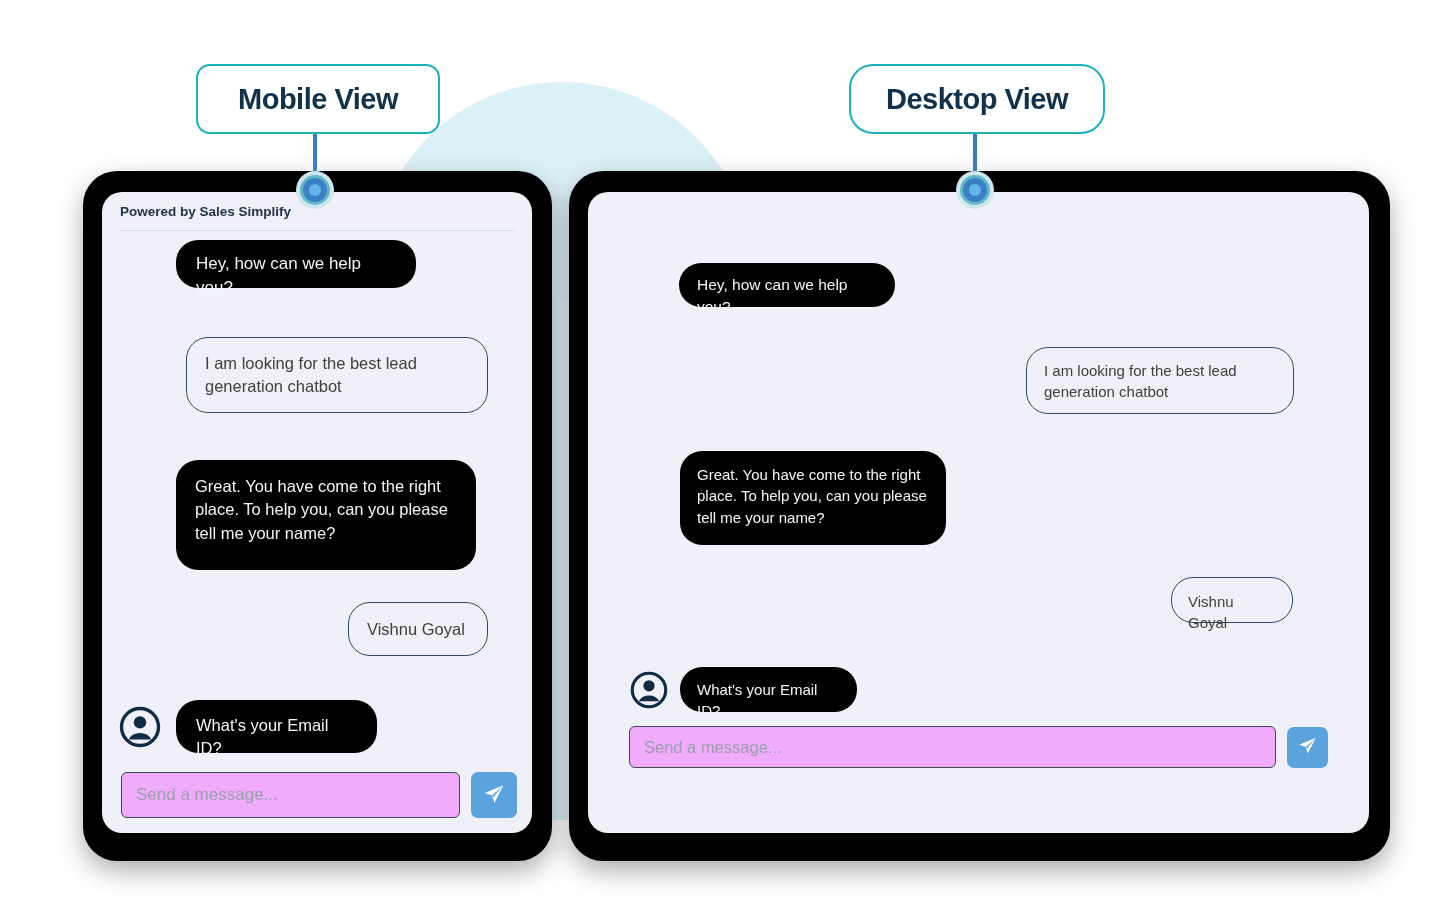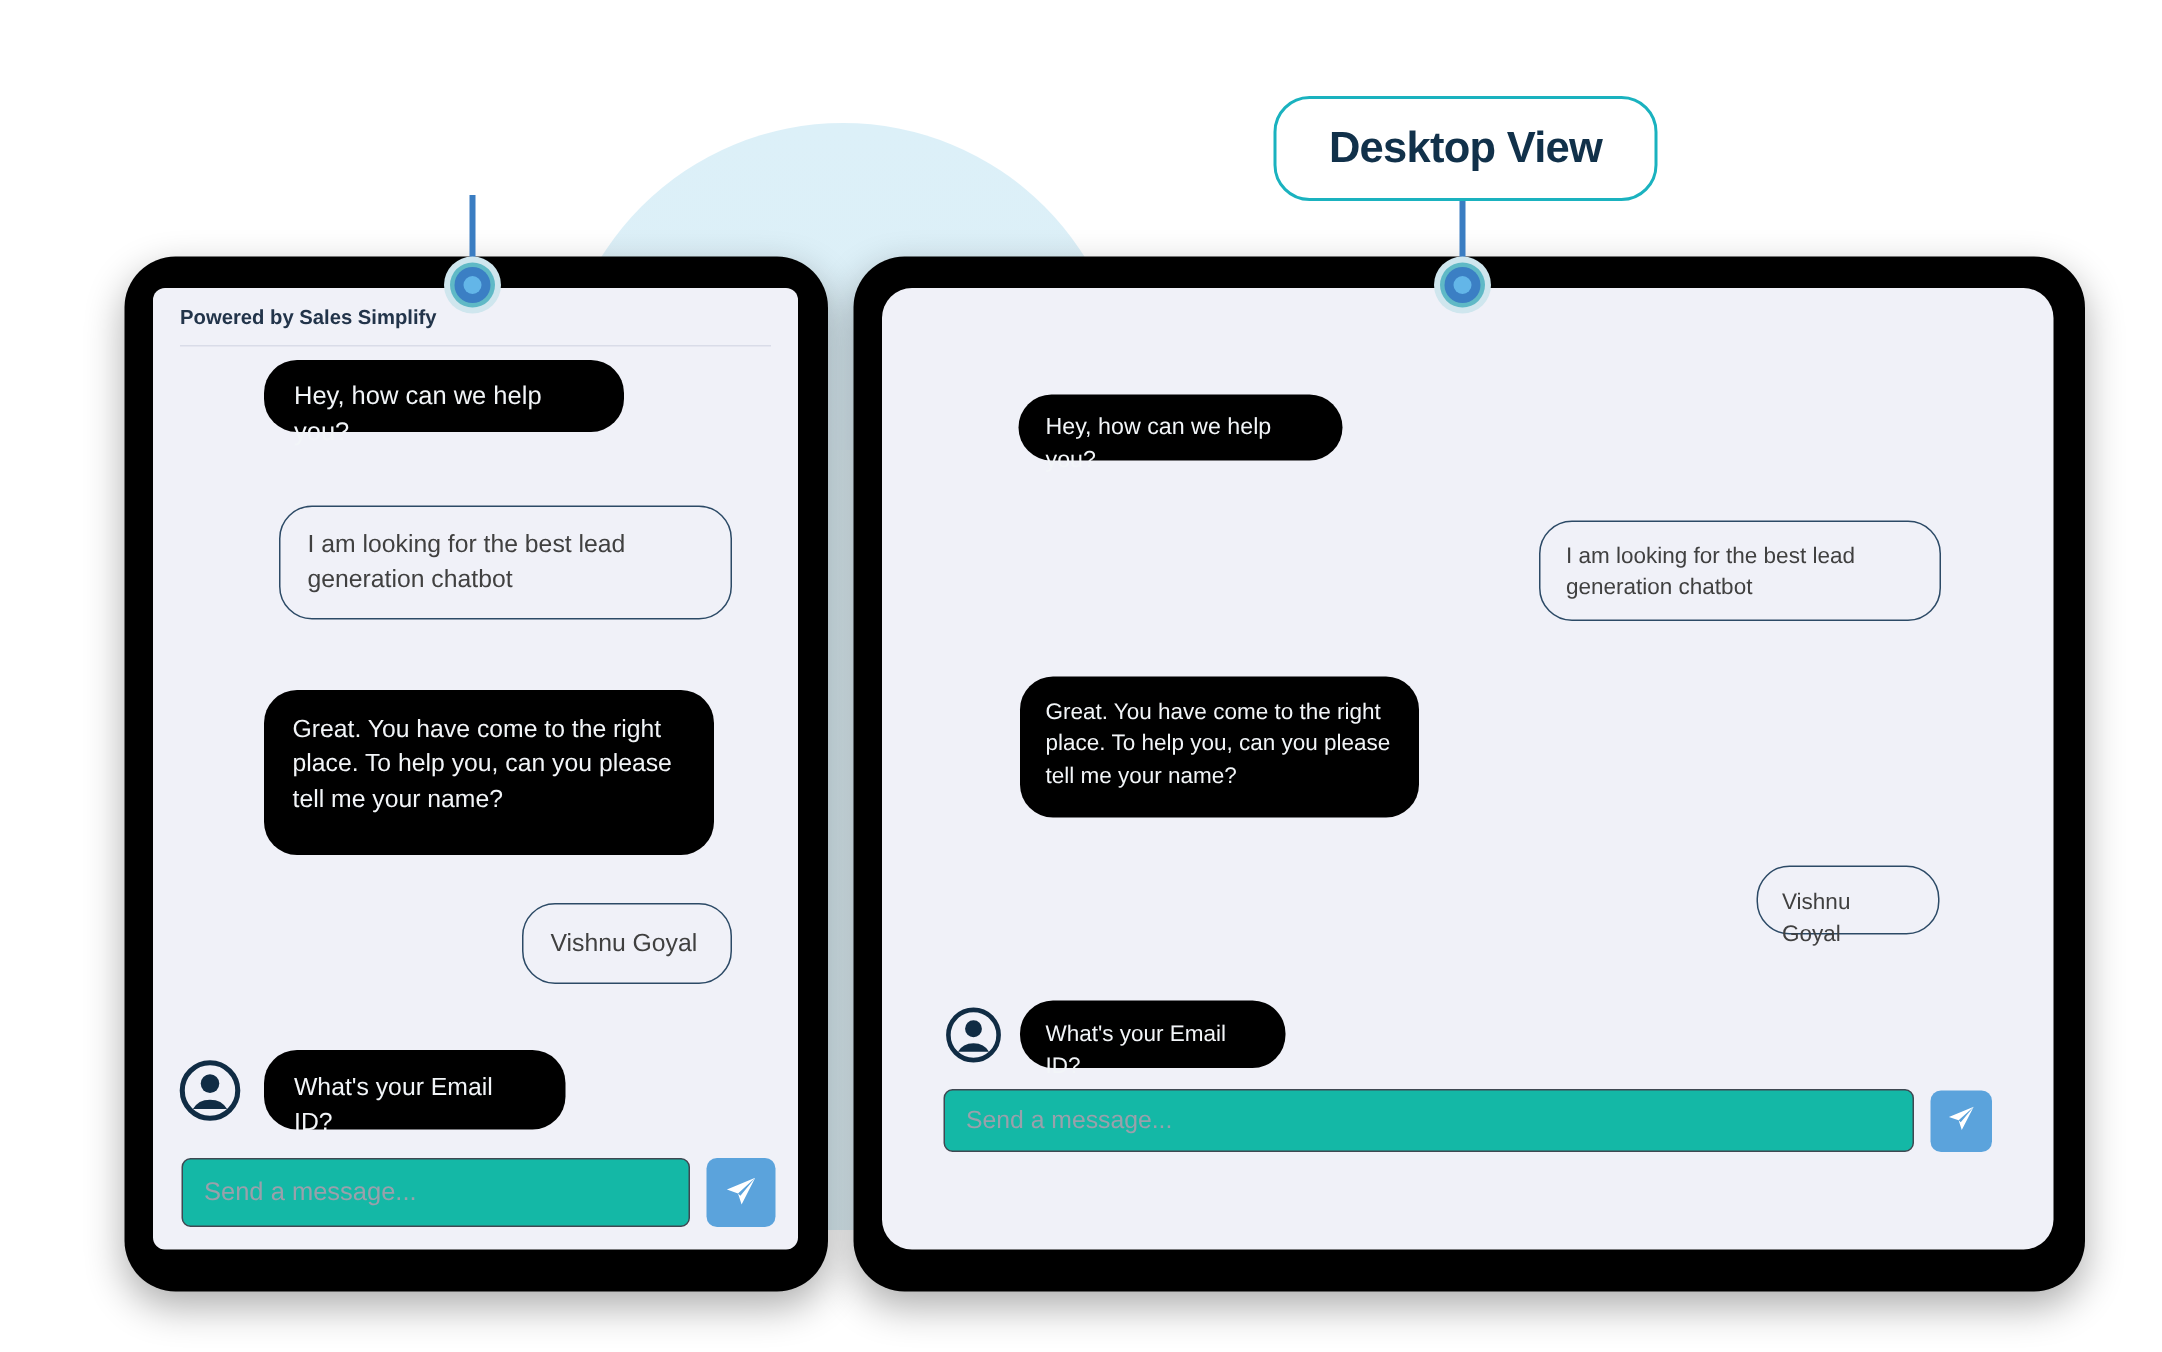--- a/index.html
+++ b/index.html
@@ -70,21 +70,21 @@
   }
   .frame-mobile{left:83px;top:171px;width:469px;height:690px;border-radius:34px;}
   .frame-desktop{left:569px;top:171px;width:821px;height:690px;border-radius:34px;}
 
   .screen{
     position:absolute;
     background:#f0f1f8;
     z-index:6;
     overflow:hidden;
   }
-  .screen-mobile{left:102px;top:192px;width:430px;height:641px;border-radius:8px;}
+  .screen-mobile{left:102px;top:192px;width:430px;height:641px;border-radius:20px;}
   .screen-desktop{left:588px;top:192px;width:781px;height:641px;border-radius:20px;}
 
   
   .powered{
     position:absolute;left:18px;top:12px;
     font-size:13.5px;color:#22344a;font-weight:600;
   }
   .divider{
     position:absolute;left:18px;top:38px;width:394px;height:1px;background:#d9dce8;
   }
@@ -119,21 +119,21 @@
 
   
   .inputrow{position:absolute;display:flex;align-items:center;}
   .m-inputrow{left:19px;top:580px;width:396px;}
   .d-inputrow{left:41px;top:534px;width:699px;}
 
   .msg-input{
     flex:1;
     height:42px;
     box-sizing:border-box;
-    background:#14b8a6;
+    background:#f0abfc;
     border:1.4px solid #3f4852;
     border-radius:6px;
     padding:0 14px;
     font-family:"Liberation Sans", sans-serif;
     font-size:16.5px;
     color:#13263d;
     outline:none;
   }
   .msg-input::placeholder{color:#9aa0ab;}
   .m-inputrow .msg-input{height:46px;font-size:17px;}
@@ -161,20 +161,23 @@
 <body>
 
 <div class="stage">
 
   <div class="blob"></div>
   <div class="blob-stem"></div>
 
   <div class="leader leader-mobile"></div>
   <div class="leader leader-desktop"></div>
 
+  <div class="callout callout-mobile">
+    <span>Mobile View</span>
+  </div>
   <div class="callout callout-desktop">
     <span>Desktop View</span>
   </div>
 
   <div class="frame frame-mobile"></div>
   <div class="screen screen-mobile">
 
     <div class="powered">Powered by Sales Simplify</div>
     <div class="divider"></div>
 

